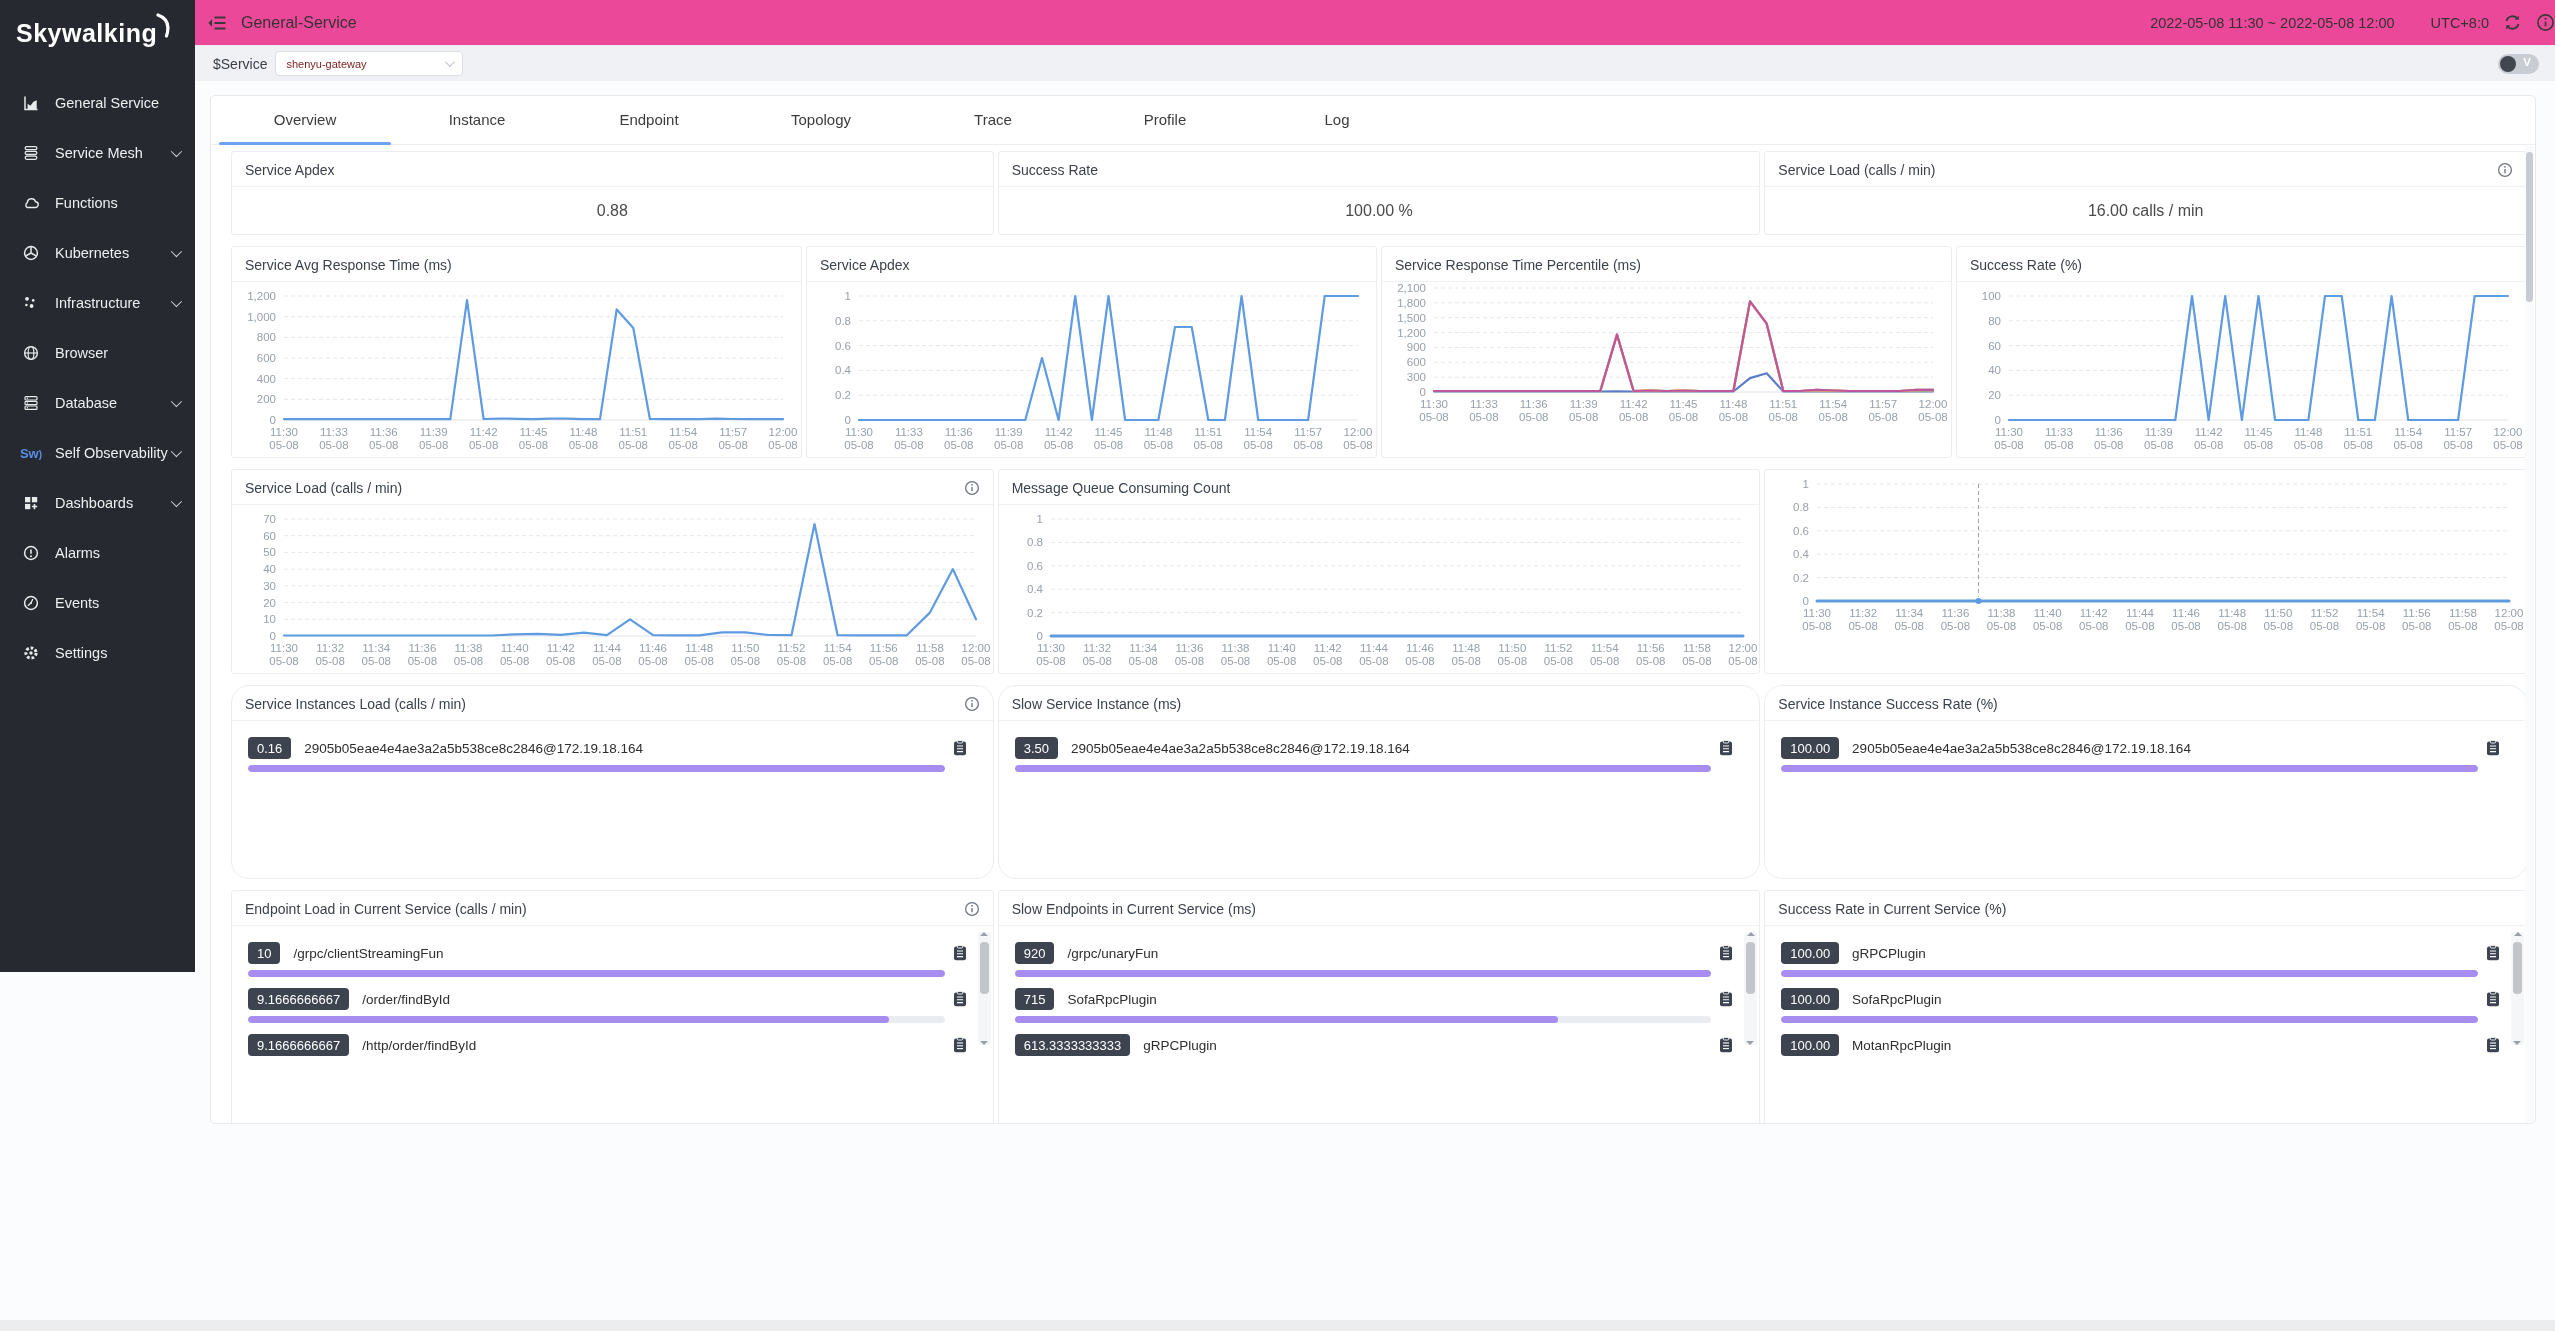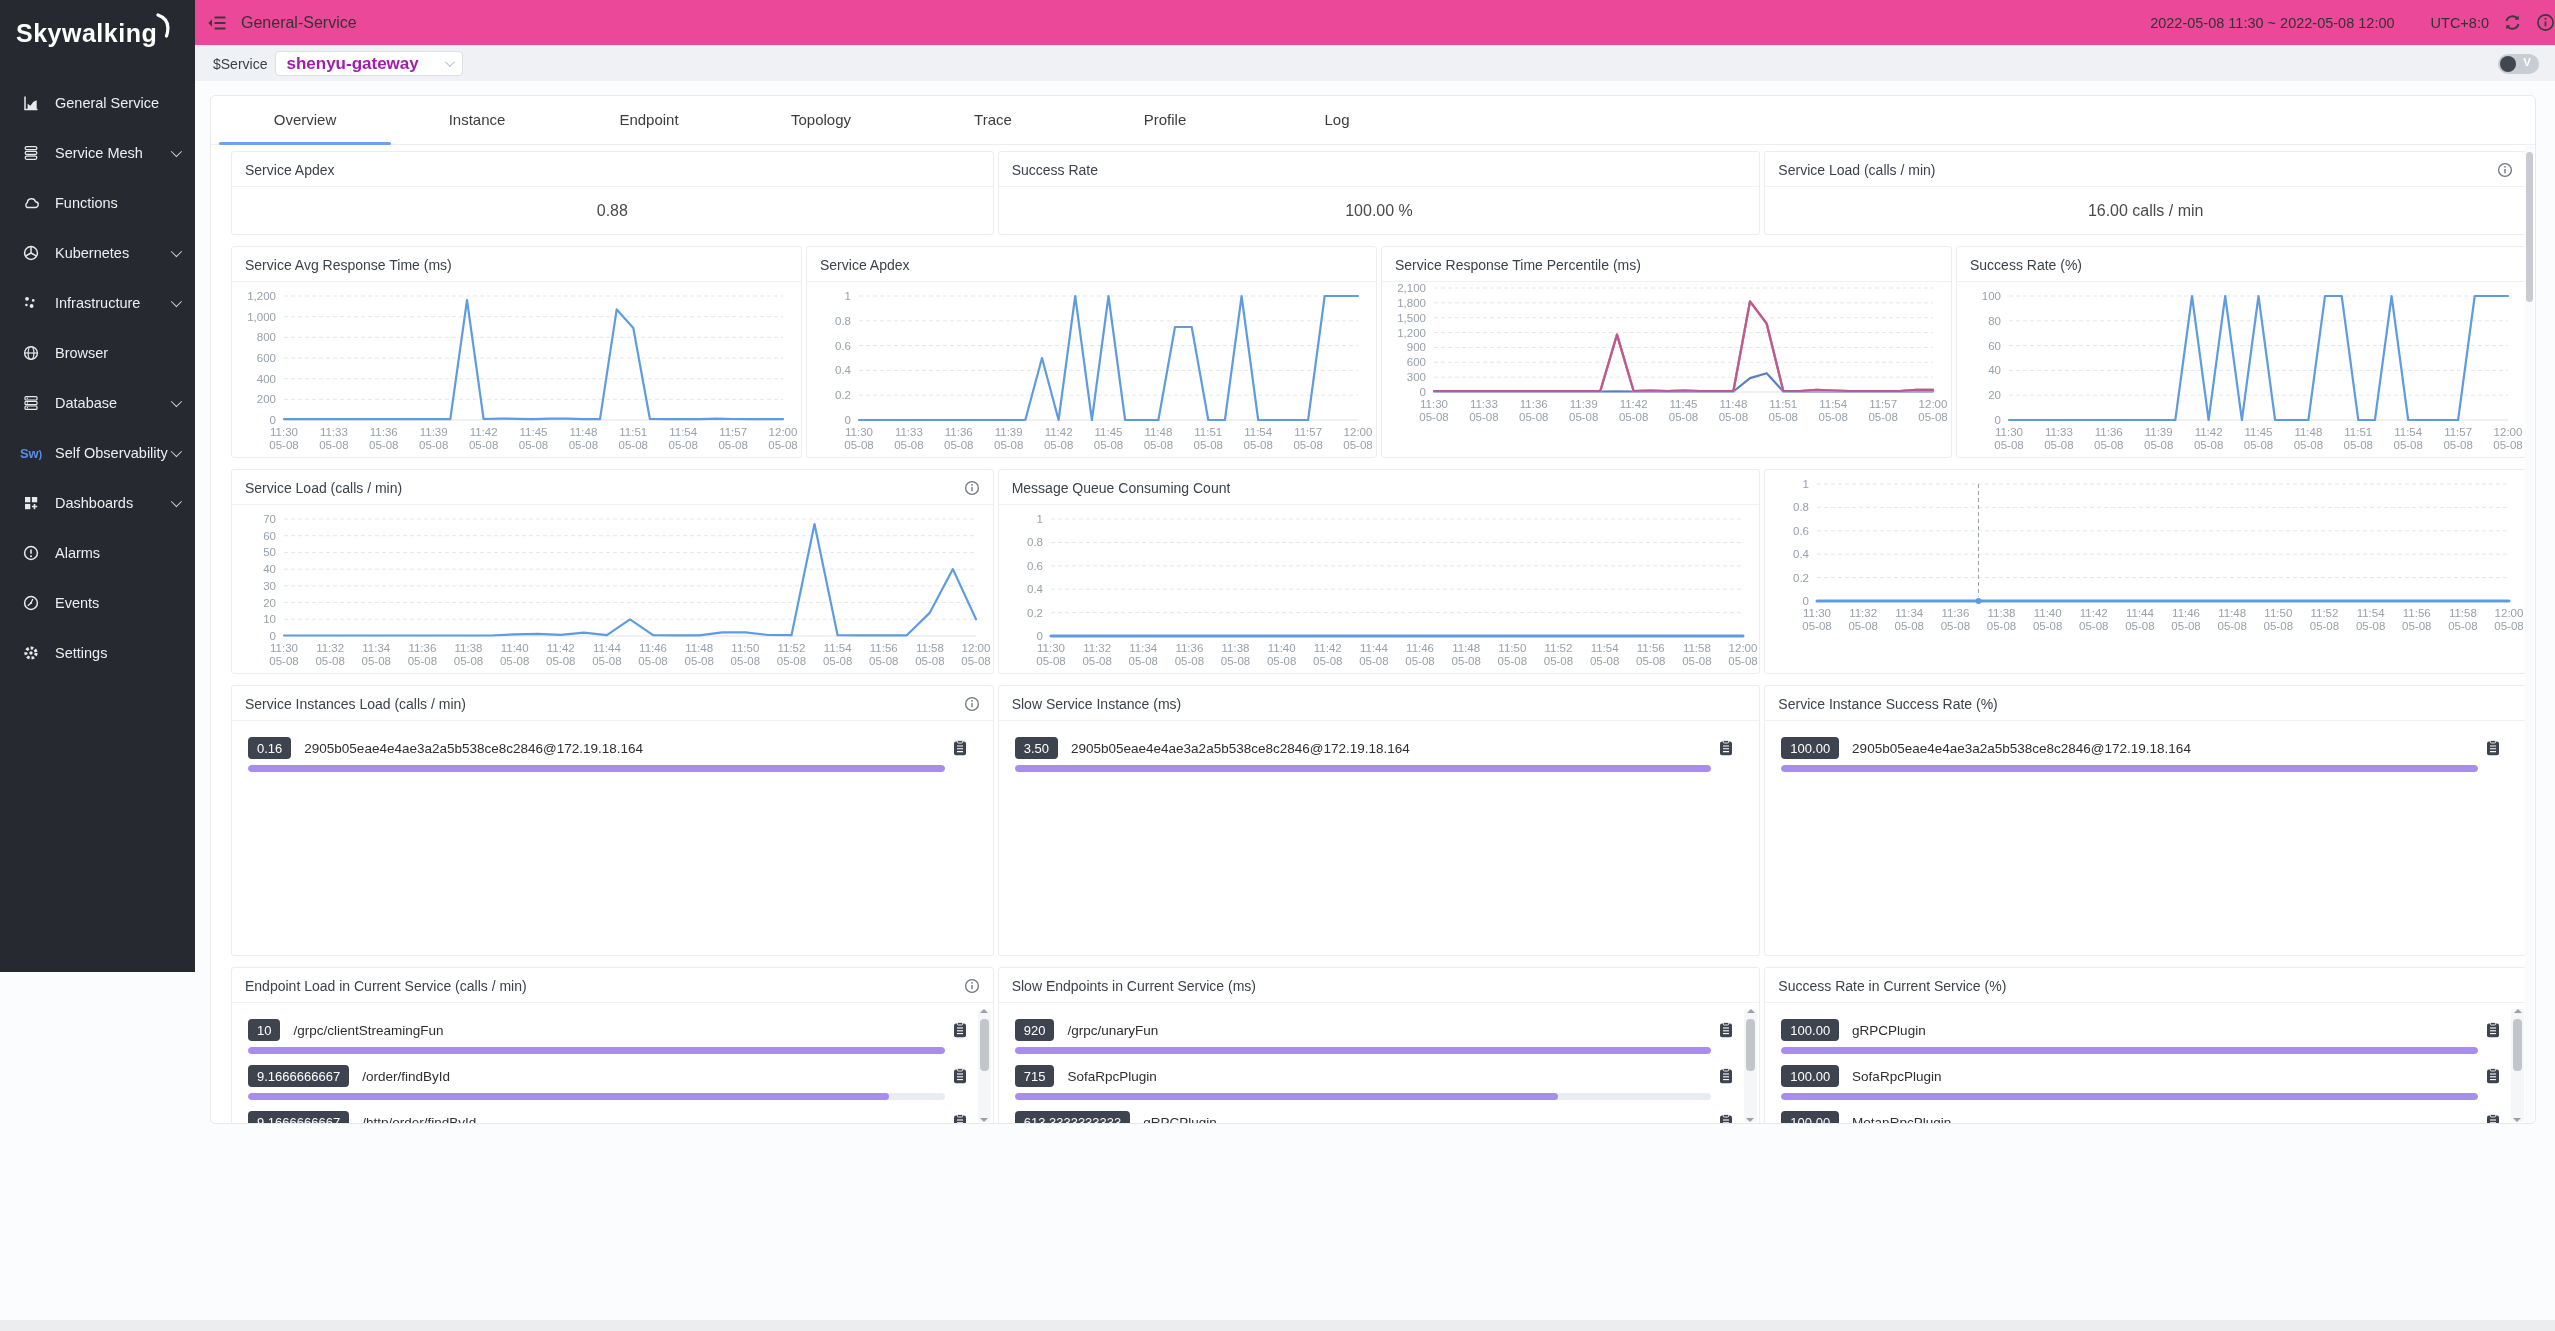--- a/index.html
+++ b/index.html
@@ -25,21 +25,21 @@
   .page-title { font-size:16px; color:#333; margin-left:14px; }
   .topbar-right { margin-left:auto; display:flex; align-items:center; }
   .time-range { font-size:14.5px; color:#333; }
   .utc { font-size:14.5px; color:#333; margin-left:36px; }
   .tb-icon { margin-left:14px; display:flex; cursor:pointer; }
 
   .filterbar { height:35px; background:#eff1f4; display:flex; align-items:center; padding:0 16px 0 18px; flex:none; }
   .svc-label { font-size:14px; color:#3a3f48; margin-right:8px; }
   .svc-select { width:188px; height:25px; background:#fff; border:1px solid #dcdfe6; border-radius:4px;
                 display:flex; align-items:center; padding:0 10px; cursor:pointer; }
-  .svc-value { font-size:17px; color:#a21caf; flex:1;font-weight:bold; }
+  .svc-value { font-size:11px; color:#7f1d1d; flex:1; }
   .sel-chev { width:7px; height:7px; border-right:1.4px solid #b9bec7; border-bottom:1.4px solid #b9bec7; transform:rotate(45deg) translateY(-2px); }
   .toggle { margin-left:auto; width:41px; height:20px; border-radius:10px; background:#c8ccd3; position:relative; cursor:pointer; }
   .toggle-knob { position:absolute; left:2px; top:2px; width:16px; height:16px; border-radius:50%; background:#41464f; }
   .toggle-label { position:absolute; right:8px; top:2.5px; font-size:11.5px; font-weight:bold; color:#fff; }
 
   .content { flex:1; padding:14px 19px 0 15px; background:#fbfcfd; min-height:0; }
   .tabcard { width:100%; height:1029px; background:#fff; border:1px solid #e7e9ed; border-radius:5px; position:relative; overflow:hidden; }
 
   .tabs { height:49px; border-bottom:1px solid #eceef1; display:flex; padding-left:8px; }
   .tab { width:172px; text-align:center; line-height:48px; font-size:15px; color:#3c3c3c; cursor:pointer; position:relative; }
@@ -57,21 +57,21 @@
   .metric-card { height:84px; }
   .metric-value { height:48px; display:flex; align-items:center; justify-content:center; font-size:16px; color:#4a4a4a; }
 
   .chart-card.r2 { height:212px; }
   .chart-card.r3 { height:205px; }
   .chart-body { width:100%; }
   .legend { display:flex; align-items:center; gap:24px; padding:9px 0 0 38px; height:28px; }
   .legend-item { display:flex; align-items:center; gap:7px; font-size:13.5px; color:#333; cursor:pointer; }
   .legend-dot { width:11px; height:11px; border-radius:50%; }
 
-  .list-card.r4 { height:271px; }
+  .list-card.r4 { height:194px;border-radius:18px; }
   .list-card.r5 { height:440px; }
   .list-body { padding:16px 26px 0 16px; }
   .list-item { margin-bottom:11px; }
   .li-row { display:flex; align-items:center; }
   .badge { background:#3d4450; color:#fff; border-radius:4px; padding:3.5px 9px; font-size:13px; flex:none; }
   .li-label { font-size:13.5px; color:#2e2e2e; margin-left:13px; flex:1; white-space:nowrap; overflow:hidden; }
   .copy-ic { flex:none; margin-left:10px; cursor:pointer; display:flex; }
   .li-bar { margin-top:6px; height:7px; border-radius:4px; background:#e9edf1; overflow:hidden; margin-right:22px; }
   .li-fill { height:100%; border-radius:4px; background:#a78df0; }
 

